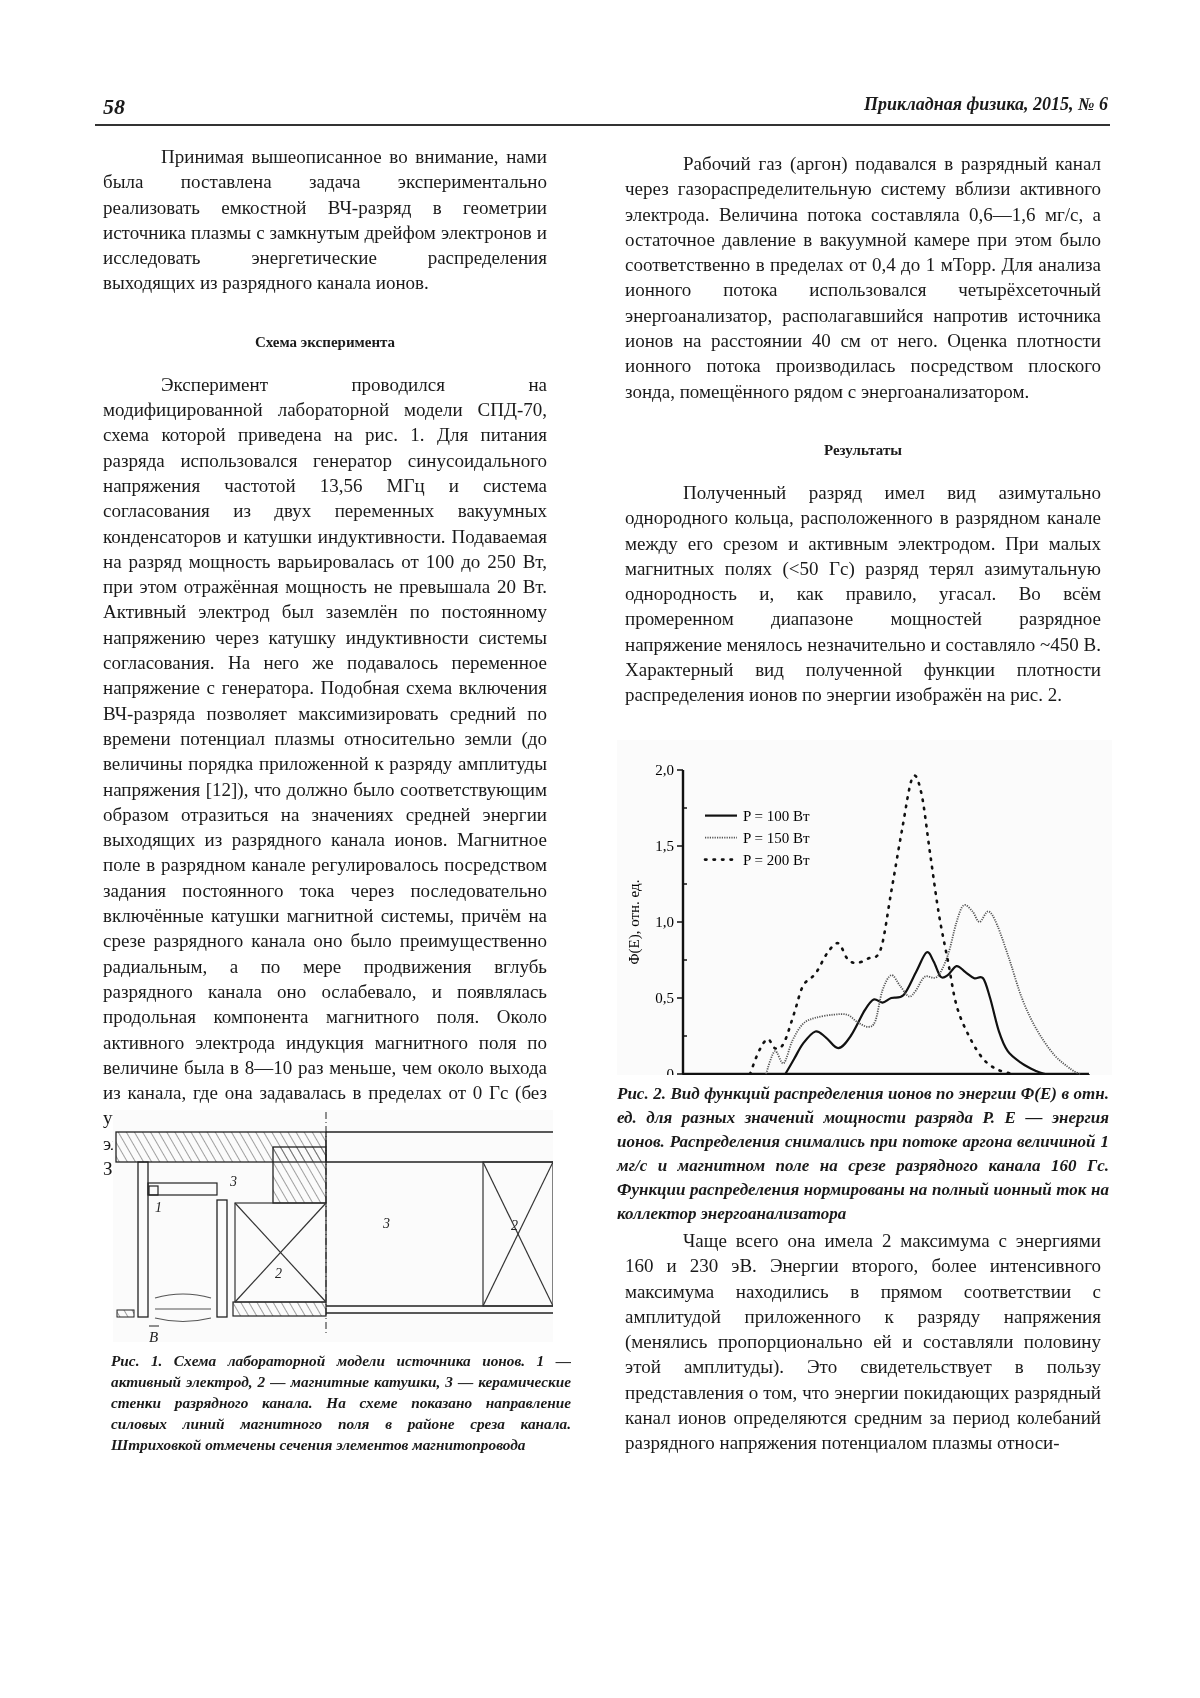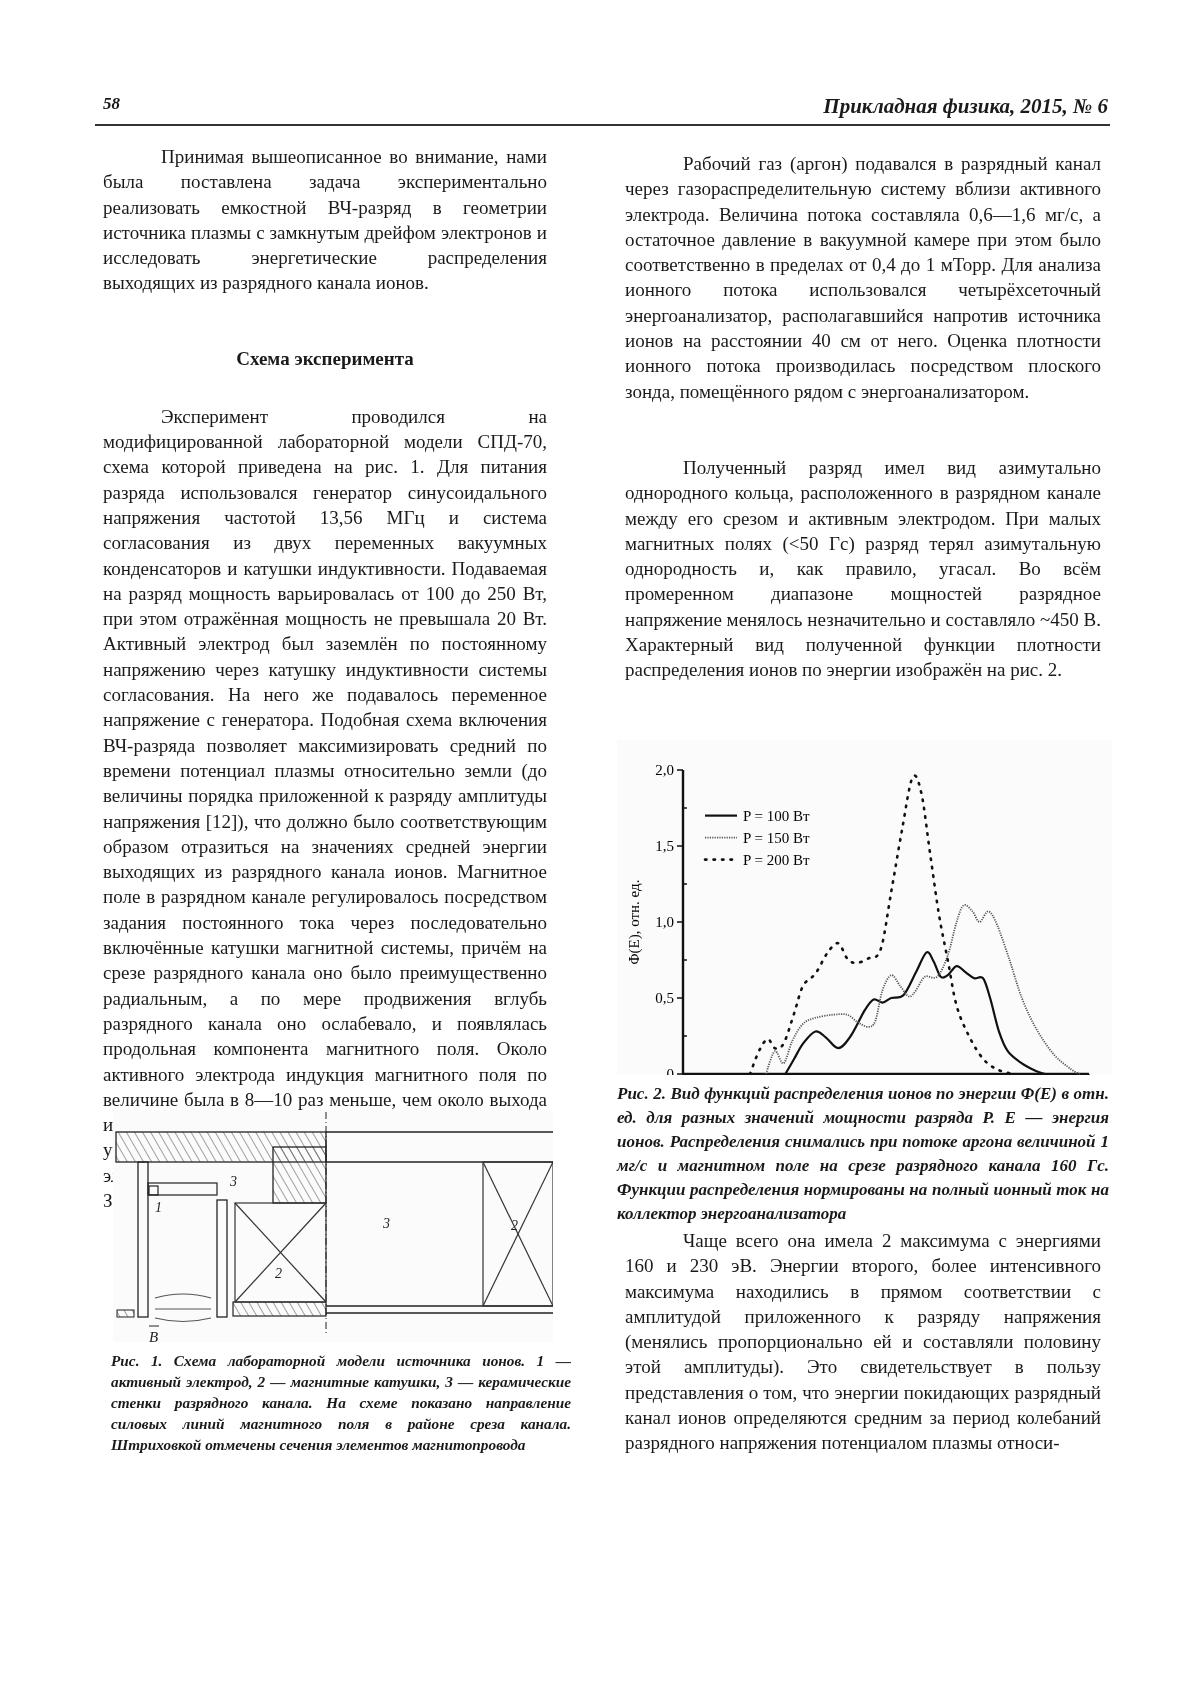--- a/index.html
+++ b/index.html
@@ -1,27 +1,27 @@
 <!DOCTYPE html>
 <html><head>
 <meta charset="utf-8">
 <style>
   html, body { margin: 0; padding: 0; background: #ffffff; }
   body { width: 1200px; height: 1698px; position: relative; overflow: hidden;
          font-family: "Liberation Serif", "DejaVu Serif", serif; color: #1a1a1a; }
   .header { position: absolute; left: 95px; top: 86px; width: 1015px; height: 40px; }
-  .page-num { position: absolute; left: 8px; top: 8px; font-weight: bold; font-style: italic; font-size: 17px; }
-  .journal { position: absolute; right: 2px; top: 8px; font-weight: bold; font-style: italic; font-size: 21px; }
+  .page-num { position: absolute; left: 8px; top: 8px; font-weight: bold; font-style: italic; font-size: 22px; }
+  .journal { position: absolute; right: 2px; top: 8px; font-weight: bold; font-style: italic; font-size: 18px; }
   .header-rule { position: absolute; left: 0; right: 0; top: 38px; border-top: 2px solid #333; }
 
   .col { position: absolute; width: 460px; font-size: 19px; line-height: 25.3px; text-align: justify; }
   .col-left { left: 95px; top: 136px; }
   .col-right { left: 617px; top: 143px; width: 492px; }
   .col p { margin: 8px; text-indent: 58px; hyphens: manual; }
-  .col h2 { margin: 16px; font-size: 19px; font-weight: bold; text-align: center; line-height: 25px; }
+  .col h2 { margin: 0; font-size: 15px; font-weight: bold; text-align: center; line-height: 25px; }
   .sp-h { height: 26px; }
   .sp-a { height: 9px; }
 
   .fig1 { position: absolute; left: 113px; top: 1110px; width: 440px; height: 232px; background: #fbfbfb; }
   .fig1-cap { position: absolute; left: 95px; top: 1350px; width: 460px; font-size: 15.3px; line-height: 21px;
               font-weight: bold; font-style: italic; text-align: justify; margin-left: 16px; }
 
   .chart { position: absolute; left: 617px; top: 740px; width: 495px; height: 335px; }
   .fig2-cap { position: absolute; left: 617px; top: 1082px; width: 492px; font-size: 17px; line-height: 24px;
               font-weight: bold; font-style: italic; text-align: justify; }
@@ -98,20 +98,21 @@
     <text x="398" y="120">2</text>
     <text x="36" y="232" font-size="15">B</text>
   </g>
   <line x1="36" y1="216" x2="46" y2="216" stroke="#222" stroke-width="1"></line>
 </svg>
 <div class="fig1-cap">Рис. 1. Схема лабораторной модели источника ионов. 1 — активный электрод, 2 — магнитные катушки, 3 — керамические стенки разрядного канала. На схеме показано направление силовых линий магнитного поля в районе среза канала. Штриховкой отмечены сечения элементов магнитопровода</div>
 
 <div class="col col-right">
   <p>Рабочий газ (аргон) подавался в разрядный канал через газораспределительную систему вблизи активного электрода. Величина потока составляла 0,6—1,6 мг/с, а остаточное давление в вакуумной камере при этом было соответственно в пределах от 0,4 до 1 мТорр. Для анализа ионного потока использовался четырёхсеточный энергоанализатор, располагавшийся напротив источника ионов на расстоянии 40 см от него. Оценка плотности ионного потока производилась посредством плоского зонда, помещённого рядом с энергоанализатором.</p>
   <div class="sp-h"></div>
+  <h2>Результаты</h2>
   <div class="sp-a"></div>
   <p>Полученный разряд имел вид азимутально однородного кольца, расположенного в разрядном канале между его срезом и активным электродом. При малых магнитных полях (&lt;50 Гс) разряд терял азимутальную однородность и, как правило, угасал. Во всём промеренном диапазоне мощностей разрядное напряжение менялось незначительно и составляло ~450 В. Характерный вид полученной функции плотности распределения ионов по энергии изображён на рис. 2.</p>
 </div>
 
 <svg class="chart" id="chart" viewBox="0 0 495 335" xmlns="http://www.w3.org/2000/svg">
   <rect x="0" y="0" width="495" height="335" fill="#fbfbfb"></rect>
   <g id="axes">
       <line x1="66" y1="30" x2="66" y2="334" stroke="#111" stroke-width="2.4"></line>
       <line x1="66" y1="334" x2="471.95" y2="334" stroke="#111" stroke-width="2.4"></line>
       <line x1="60" y1="334" x2="66" y2="334" stroke="#111" stroke-width="1.5"></line>

